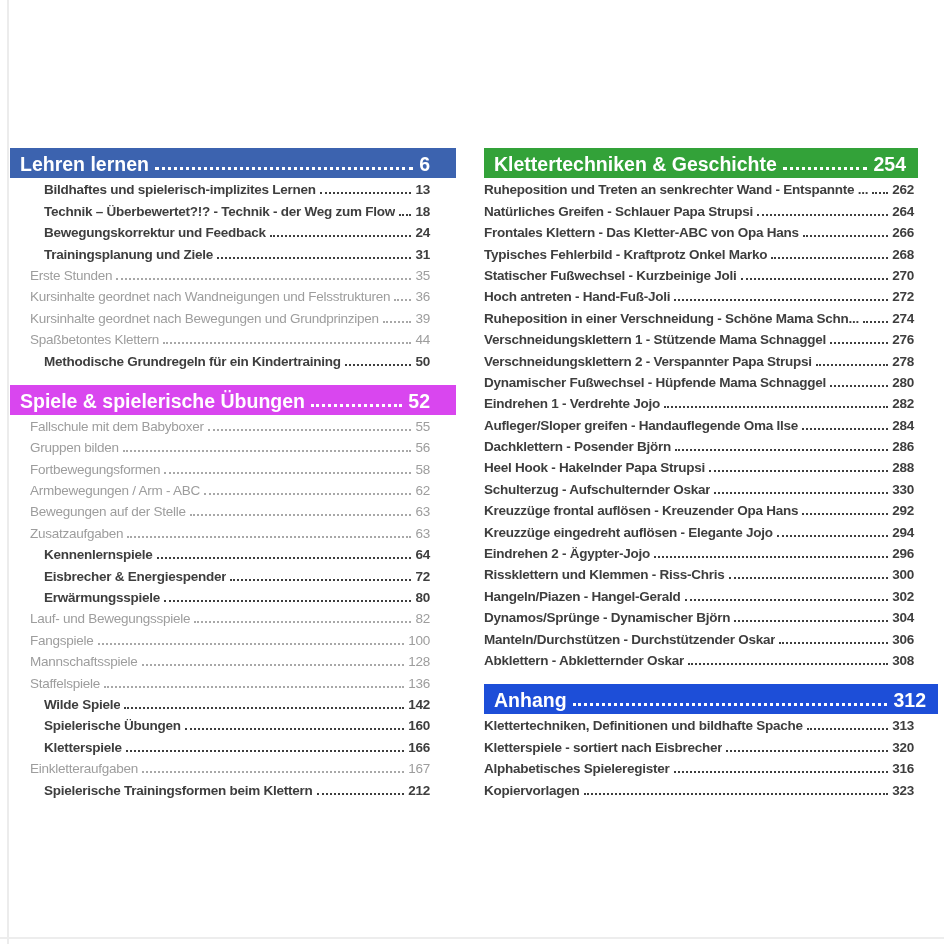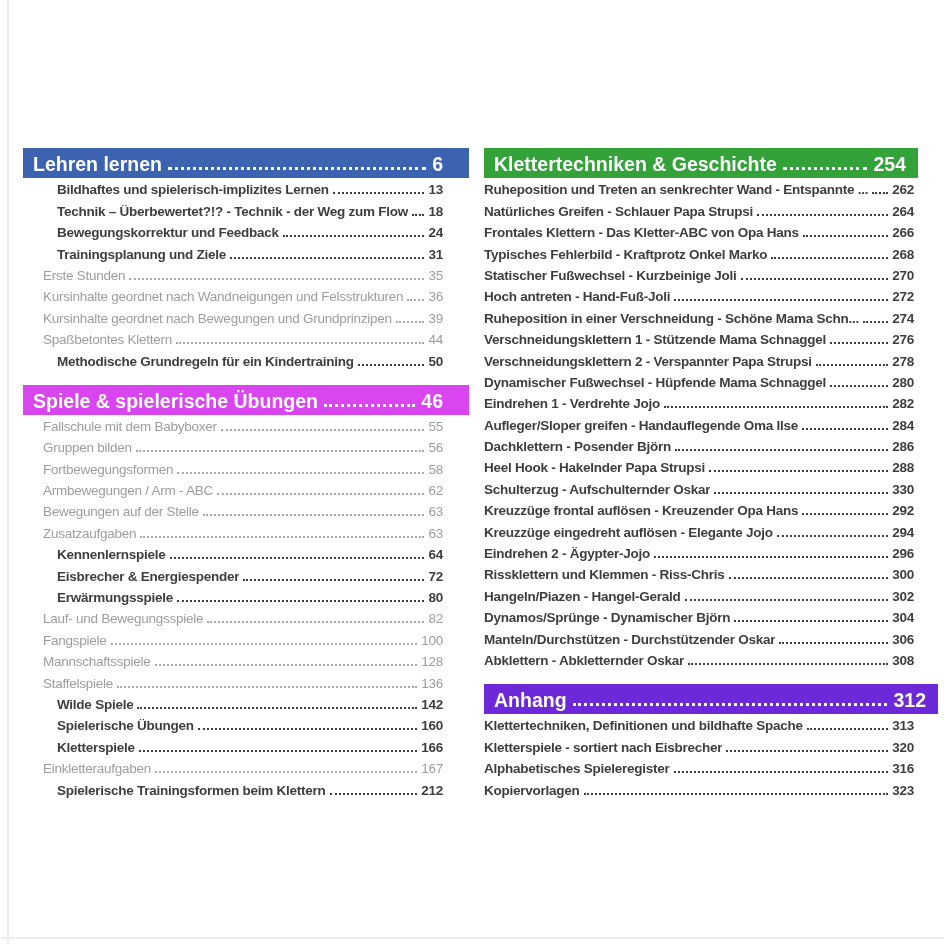--- a/index.html
+++ b/index.html
@@ -1,21 +1,21 @@
 <!DOCTYPE html>
 <html><head>
 <meta charset="utf-8">
 <style>
   html,body{margin:0;padding:0;background:#fff;}
   .page{position:relative;width:944px;height:944px;background:#ffffff;overflow:hidden;
         font-family:"Liberation Sans",sans-serif;}
   .edge-left{position:absolute;left:7px;top:0;width:2px;height:944px;background:#ececec;}
   .edge-bottom{position:absolute;left:0;top:937px;width:944px;height:2px;background:#ededed;}
   .col{position:absolute;top:148px;}
-  #col-0{left:23px;width:446px;}
+  #col-0{left:10px;width:446px;}
   #col-1{left:484px;width:434px;}
   .section + .section{margin-top:14px;}
   .section-header{display:flex;align-items:flex-end;height:30px;color:#fff;font-weight:bold;
                   font-size:19.5px;padding:0 26px 0 10px;box-sizing:border-box;}
   #col-1 .section-header{padding-right:12px;}
   #col-1 .section:nth-child(2) .section-header{width:calc(100% + 20px);}
   .h-title,.h-page{white-space:nowrap;line-height:28px;}
   .section-header .leader{border-bottom:3px dotted #ffffff;margin:0 6px 8px;}
   .row{display:flex;align-items:flex-end;height:21.4px;font-size:13.5px;letter-spacing:-0.25px;
        padding:0 26px 0 2px;box-sizing:border-box;}
@@ -83,21 +83,21 @@
         <div class="row main">
           <span class="label">Methodische Grundregeln für ein Kindertraining</span>
           <span class="leader"></span>
           <span class="page-num">50</span>
         </div>
       </div>
       <div class="section">
         <div class="section-header" style="background: #d946ef;">
           <span class="h-title">Spiele &amp; spielerische Übungen</span>
           <span class="leader"></span>
-          <span class="h-page">46</span>
+          <span class="h-page">52</span>
         </div>
         <div class="row sub">
           <span class="label">Fallschule mit dem Babyboxer</span>
           <span class="leader"></span>
           <span class="page-num">55</span>
         </div>
         <div class="row sub">
           <span class="label">Gruppen bilden</span>
           <span class="leader"></span>
           <span class="page-num">56</span>
@@ -301,21 +301,21 @@
           <span class="leader"></span>
           <span class="page-num">306</span>
         </div>
         <div class="row main">
           <span class="label">Abklettern - Abkletternder Oskar</span>
           <span class="leader"></span>
           <span class="page-num">308</span>
         </div>
       </div>
       <div class="section">
-        <div class="section-header" style="background: #6d28d9;">
+        <div class="section-header" style="background: #1d4ed8;">
           <span class="h-title">Anhang</span>
           <span class="leader"></span>
           <span class="h-page">312</span>
         </div>
         <div class="row main">
           <span class="label">Klettertechniken, Definitionen und bildhafte Spache</span>
           <span class="leader"></span>
           <span class="page-num">313</span>
         </div>
         <div class="row main">

